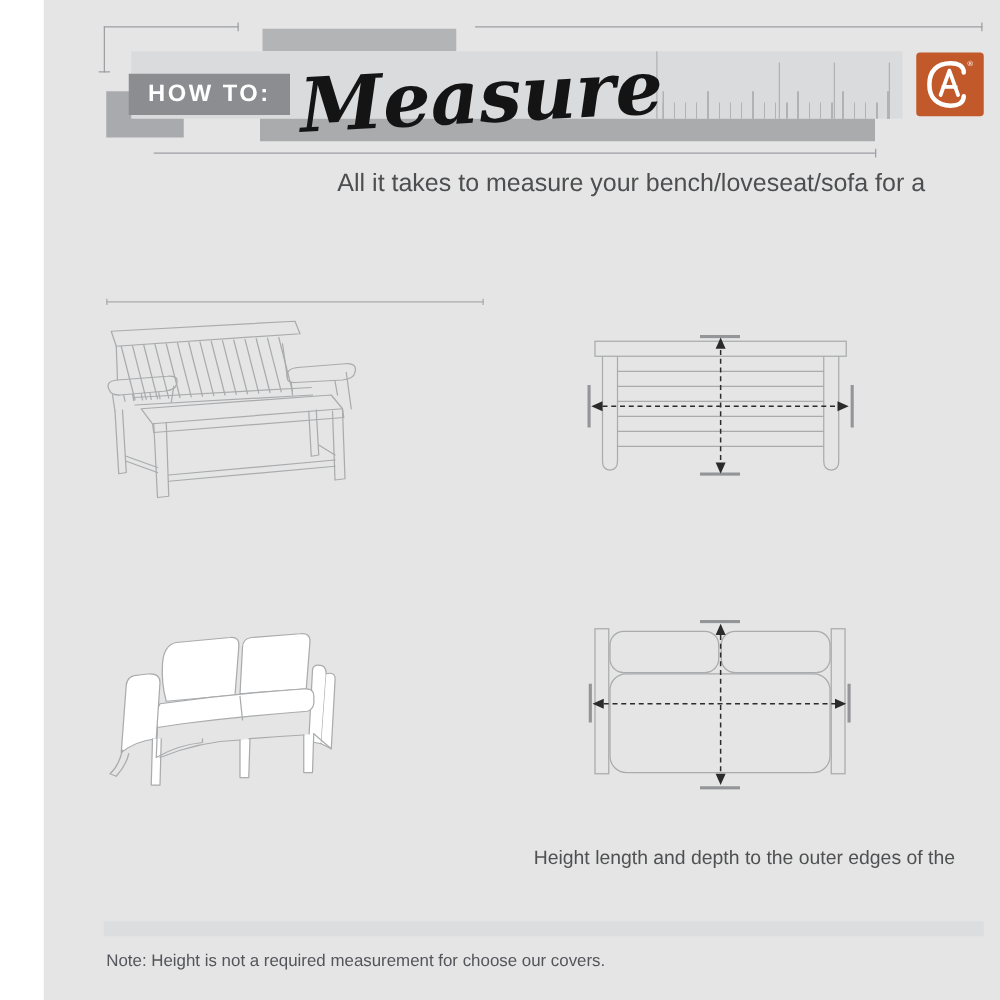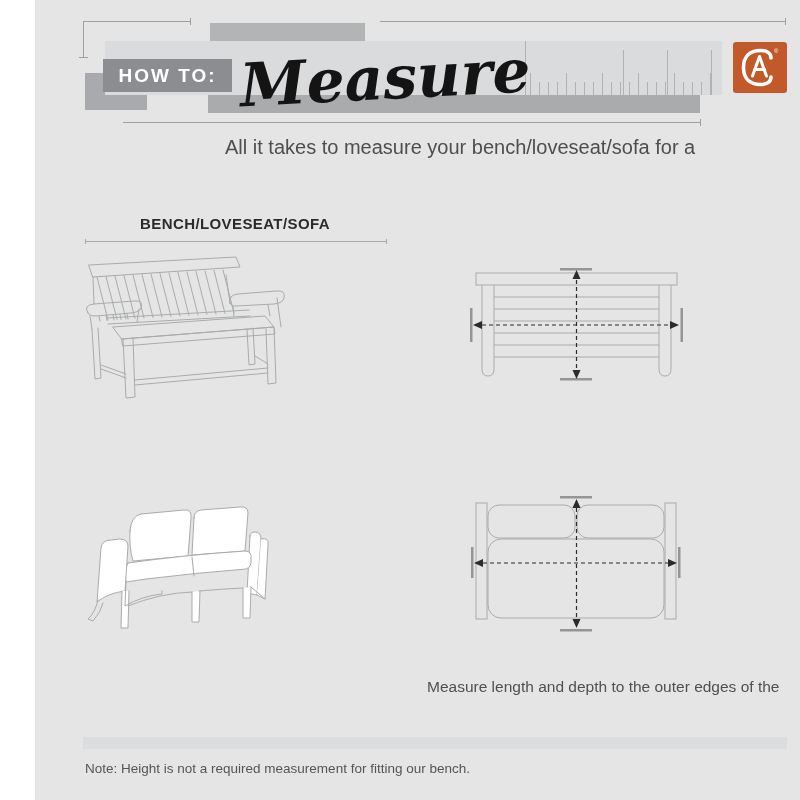--- a/index.html
+++ b/index.html
@@ -39,21 +39,21 @@
     background-image:repeating-linear-gradient(90deg,#b0b2b4 0 1px,transparent 1px 36px);}
   .ruler .tall{position:absolute;bottom:0;width:1px;height:45px;background:#b0b2b4;}
   .ruler .t1{left:98px;} .ruler .t2{left:142px;} .ruler .t3{left:186px;}
 
   .header-underline{left:88px;top:122px;width:578px;height:1px;background:#9d9fa2;}
   .header-underline-tick{left:665px;top:119px;width:1px;height:7px;background:#9d9fa2;}
 
   .logo{left:698px;top:42px;width:54px;height:51px;background:#c2592a;border-radius:3px;}
 
   
-  .intro{right:50px;top:136px;width:560px;text-align:left;
+  .intro{right:50px;top:136px;width:560px;text-align:center;
     font-size:20px;line-height:23px;color:#4d4e50;}
 
   
   .diagram-label{left:55px;top:215px;width:290px;text-align:center;
     font-size:15px;font-weight:bold;letter-spacing:.4px;color:#2a2b2d;}
   .ref-line{left:50px;top:241px;width:302px;height:1px;background:#a9abad;}
   .ref-tick-l{left:50px;top:239px;width:1px;height:5px;background:#a9abad;}
   .ref-tick-r{left:351px;top:239px;width:1px;height:5px;background:#a9abad;}
 
   
@@ -107,21 +107,20 @@
       <path d="M38 16 C38 10.5 33 8.5 27.5 8.5 C16.5 8.5 10.5 15 10.5 25.5 C10.5 36 16.5 42.5 27.5 42.5 C33 42.5 38 40.5 38 35" fill="none" stroke="#ffffff" stroke-width="3.6" stroke-linecap="round"></path>
       <path d="M19.5 34 L26.5 14.5 L33.5 34 M21.5 27.5 L31.7 27.5" fill="none" stroke="#ffffff" stroke-width="3" stroke-linecap="round" stroke-linejoin="round"></path>
       <text x="41" y="11" font-size="6" fill="#ffffff">®</text>
     </svg>
   </div>
 
   <div class="abs intro">
     <div>All it takes to measure your bench/loveseat/sofa for a</div>
   </div>
 
-  <div class="abs diagram-label">BENCH/LOVESEAT/SOFA</div>
   <div class="abs ref-line"></div>
   <div class="abs ref-tick-l"></div>
   <div class="abs ref-tick-r"></div>
 
   <svg class="abs bench" width="245" height="160" viewBox="0 0 245 160">
     <g stroke="#a9abad" fill="none" stroke-width="1" stroke-linejoin="round" stroke-linecap="round">
       <path d="M12 13 L159 5 L163 15 L16 25 Z"></path>
       <path d="M20 25 L31 68 M29 24.5 L40 67.5 M38 24 L49 67 M47 23.5 L58 66.5 M56 23 L67 66 M65 22.5 L76 65.5 M74 22 L85 65 M83 21.5 L94 64.5 M92 21 L103 64 M101 20.5 L112 63.5 M110 20 L121 63 M119 19.5 L130 62.5 M128 19 L139 62 M137 18.5 L148 61.5 M146 18 L157 61"></path>
       <path d="M30 66 L172 58 M31 72 L173 64"></path>
       <path d="M16 25 L17 52 M149 23 L153 51"></path>
@@ -201,19 +200,19 @@
     </g>
     <g fill="#2b2b2b">
       <path d="M113.5 9 L109.5 18 L117.5 18 Z"></path>
       <path d="M113.5 138 L109.5 129 L117.5 129 Z"></path>
       <path d="M11 73 L20 69 L20 77 Z"></path>
       <path d="M214 73 L205 69 L205 77 Z"></path>
     </g>
   </svg>
 
   <div class="abs caption">
-    <div>Measure length and depth to the outer edges of the</div>
+    <div>Height length and depth to the outer edges of the</div>
   </div>
 
   <div class="abs divider-bar"></div>
-  <div class="abs note">Note: Height is not a required measurement for fitting our bench.</div>
+  <div class="abs note">Note: Height is not a required measurement for choose our covers.</div>
 
 </div>
 
 </body></html>

